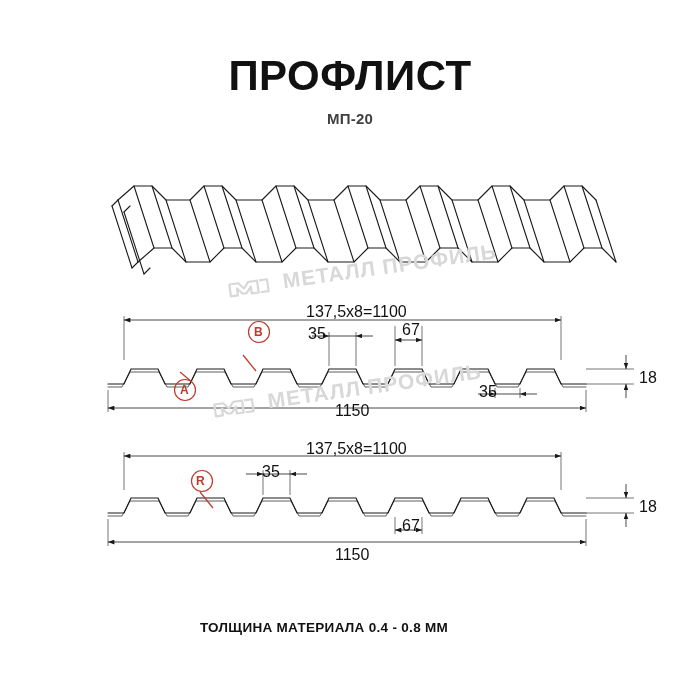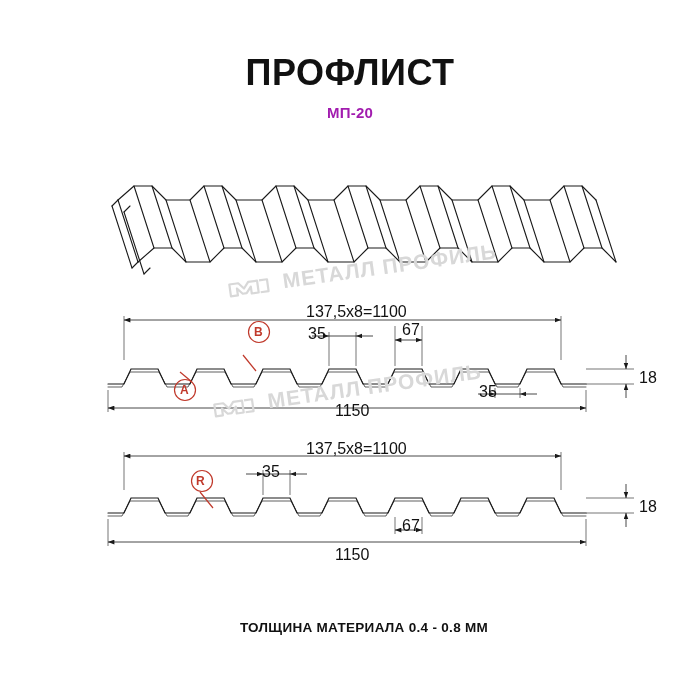--- a/index.html
+++ b/index.html
@@ -22,44 +22,43 @@
     height: 700px;
   }
   .title-block {
     position: absolute;
     top: 54px;
     left: 0;
     width: 700px;
     text-align: center;
   }
   .title-main {
-    font-size: 36px;
+    font-size: 42px;
     font-weight: bold;
     letter-spacing: 0.5px;
     color: #111111;
     line-height: 1.05;
   }
   .title-sub {
     font-size: 15px;
     font-weight: bold;
-    color: #a21caf;
+    color: #404040;
     margin-top: 12px;
     letter-spacing: 0.2px;
   }
   .footer-note {
     position: absolute;
     top: 620px;
     left: 0;
     width: 648px;
     text-align: center;
     font-size: 13.5px;
     font-weight: bold;
     letter-spacing: 0.3px;
     color: #111111;
-    padding-left: 40px;
   }
   .wm {
     position: absolute;
     pointer-events: none;
     user-select: none;
     color: #d8d8d8;
     font-weight: bold;
     white-space: nowrap;
   }
   .wm-text {

